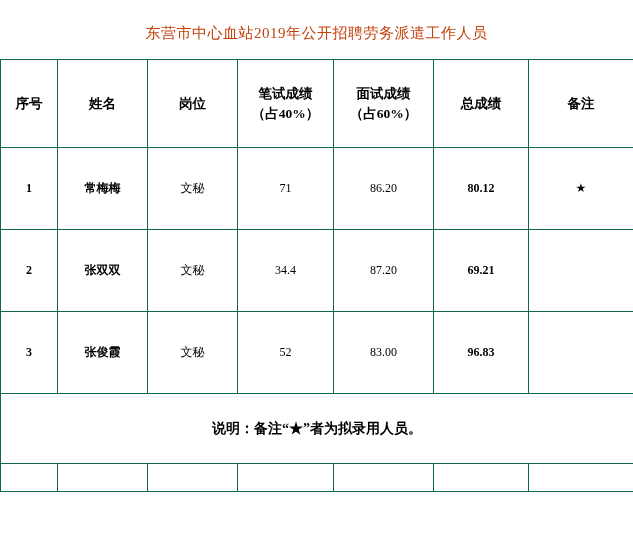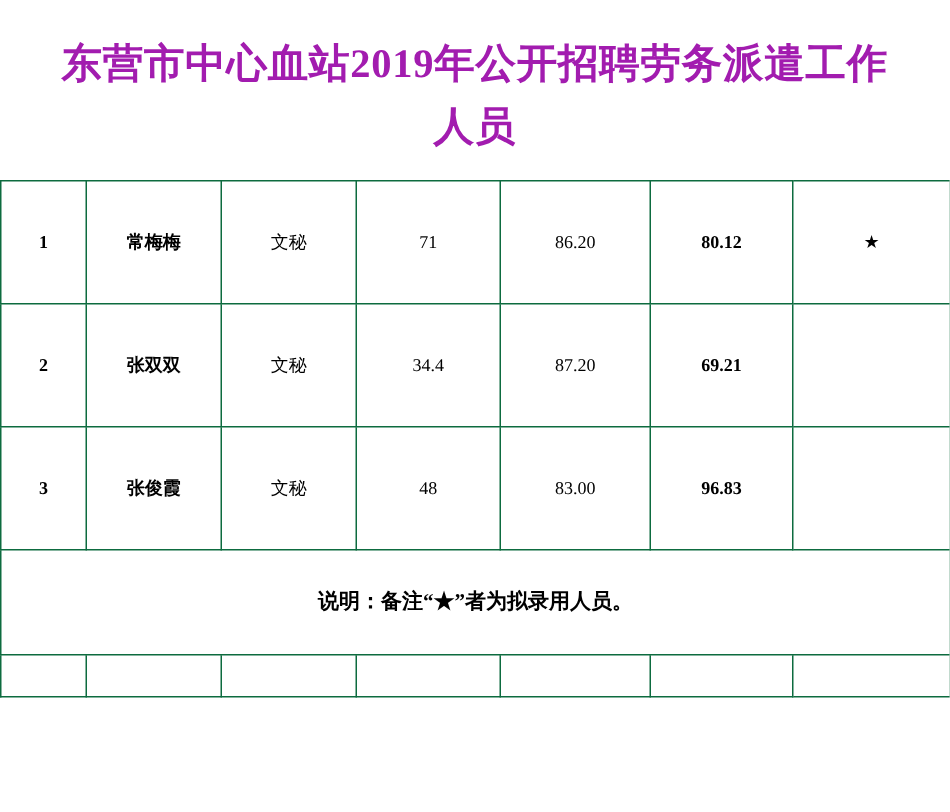--- a/index.html
+++ b/index.html
@@ -18,25 +18,25 @@
     position: relative;
     width: 633px;
     height: 541px;
     box-sizing: border-box;
   }
   .title-block {
     padding: 22px 40px 14px 40px;
     text-align: center;
   }
   .title-line {
-    font-size: 27px;
-    font-weight: bold;
+    font-size: 15px;
+    font-weight: normal;
     letter-spacing: 0.5px;
     line-height: 1.55;
-    color: #a21caf;
+    color: #c2410c;
   }
   table.main {
     border-collapse: collapse;
     width: 633px;
     table-layout: fixed;
     margin: 0;
   }
   table.main td {
     border: 1px solid #0d6b3f;
     text-align: center;
@@ -111,20 +111,35 @@
     <colgroup>
       <col class="c0">
         <col class="c1">
         <col class="c2">
         <col class="c3">
         <col class="c4">
         <col class="c5">
         <col class="c6">
     </colgroup>
     <tbody>
+      <tr class="header-row">
+        <td>序号</td>
+        <td>姓名</td>
+        <td>岗位</td>
+        <td>
+          <span class="hdr-sub">笔试成绩</span>
+          <span class="hdr-sub">（占40%）</span>
+        </td>
+        <td>
+          <span class="hdr-sub">面试成绩</span>
+          <span class="hdr-sub">（占60%）</span>
+        </td>
+        <td>总成绩</td>
+        <td>备注</td>
+      </tr>
 
       <tr class="data-row">
         <td class="cell-index">1</td>
         <td class="cell-name">常梅梅</td>
         <td class="cell-post">文秘</td>
         <td class="cell-score">71</td>
         <td class="cell-score">86.20</td>
         <td class="cell-total">80.12</td>
         <td class="cell-remark">★</td>
       </tr>
@@ -136,21 +151,21 @@
         <td class="cell-score">34.4</td>
         <td class="cell-score">87.20</td>
         <td class="cell-total">69.21</td>
         <td class="cell-remark"></td>
       </tr>
 
       <tr class="data-row">
         <td class="cell-index">3</td>
         <td class="cell-name">张俊霞</td>
         <td class="cell-post">文秘</td>
-        <td class="cell-score">48</td>
+        <td class="cell-score">52</td>
         <td class="cell-score">83.00</td>
         <td class="cell-total">96.83</td>
         <td class="cell-remark"></td>
       </tr>
 
       <tr class="note-row">
         <td colspan="7">说明：备注“★”者为拟录用人员。</td>
       </tr>
 
       <tr class="tail-row">

